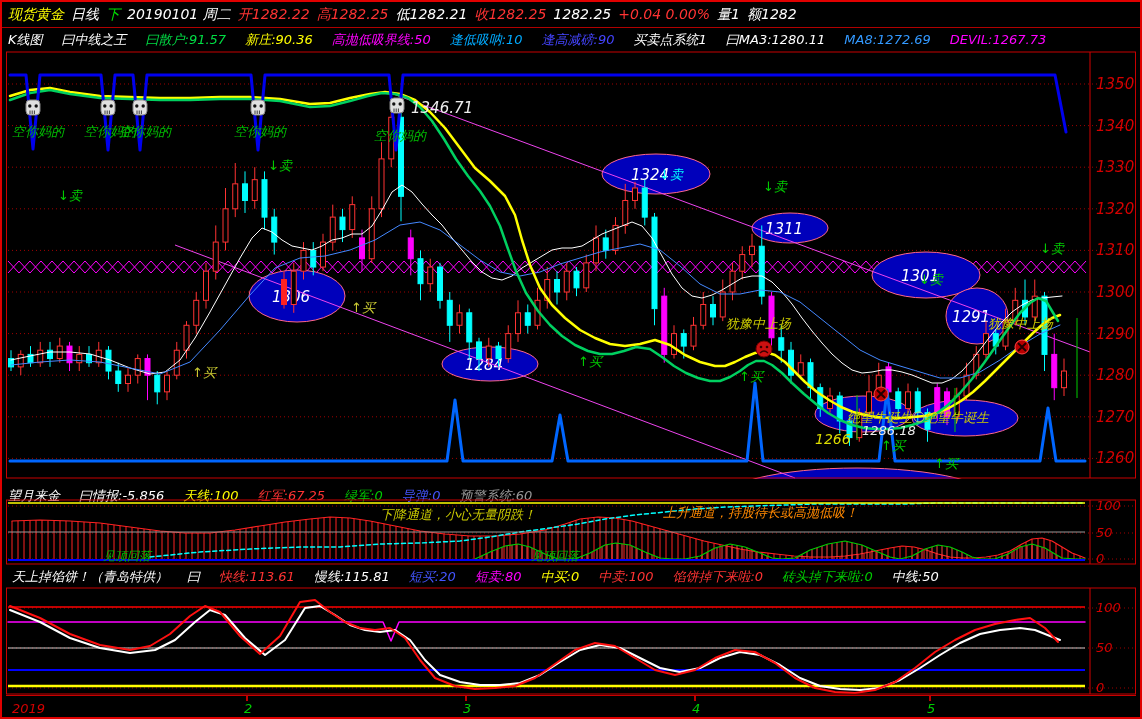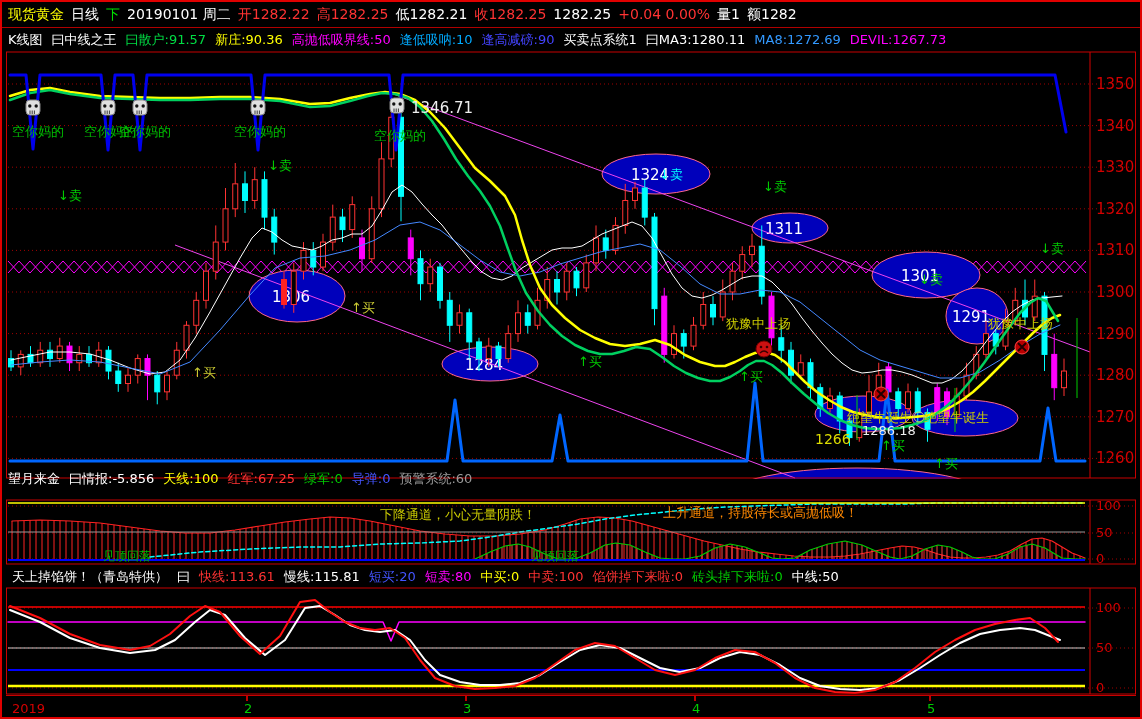--- a/index.html
+++ b/index.html
@@ -1,26 +1,26 @@
 <!DOCTYPE html>
 <html><head>
 <meta charset="utf-8">
 <style>
   html,body{margin:0;padding:0;background:#000;}
   #screen{position:relative;width:1142px;height:719px;background:#000;overflow:hidden;
-          font-family:"DejaVu Sans",sans-serif;}
+          font-family:"DejaVu Sans",sans-serif;font-style:italic;}
   #frame{position:absolute;inset:0;border:2px solid #e00000;pointer-events:none;z-index:50;}
   .bar{position:absolute;white-space:nowrap;font-size:14px;line-height:24px;}
   .bar span{margin-right:7px;}
   .hdr{position:absolute;white-space:nowrap;font-size:13px;line-height:21px;}
-  .hdr span{margin-right:9px;}
+  .hdr span{margin-right:19px;}
   #top-bar{left:8px;top:2px;}
   #top-bar-line{position:absolute;left:0;top:27px;width:1142px;height:0;border-top:1px solid #b00000;}
   #main-header{left:8px;top:29px;}
-  #p2-header{left:8px;top:468px;}
+  #p2-header{left:8px;top:485px;}
   #p3-header{left:12px;top:566px;}
   svg{position:absolute;display:block;}
   svg text{font-family:"DejaVu Sans",sans-serif;}
 </style>
 </head>
 <body>
 
 <div id="screen">
   <div id="frame"></div>
   <div id="top-bar" class="bar"><span style="color: rgb(255, 255, 0);">现货黄金</span><span style="color: rgb(255, 255, 255);">日线</span><span style="color: rgb(0, 221, 0);">下</span><span style="color: rgb(255, 255, 255);">20190101 周二</span><span style="color: rgb(255, 51, 51);">开1282.22</span><span style="color: rgb(255, 51, 51);">高1282.25</span><span style="color: rgb(255, 255, 255);">低1282.21</span><span style="color: rgb(255, 51, 51);">收1282.25</span><span style="color: rgb(255, 255, 255);">1282.25</span><span style="color: rgb(255, 51, 51);">+0.04 0.00%</span><span style="color: rgb(255, 255, 255);">量1</span><span style="color: rgb(255, 255, 255);">额1282</span></div>

